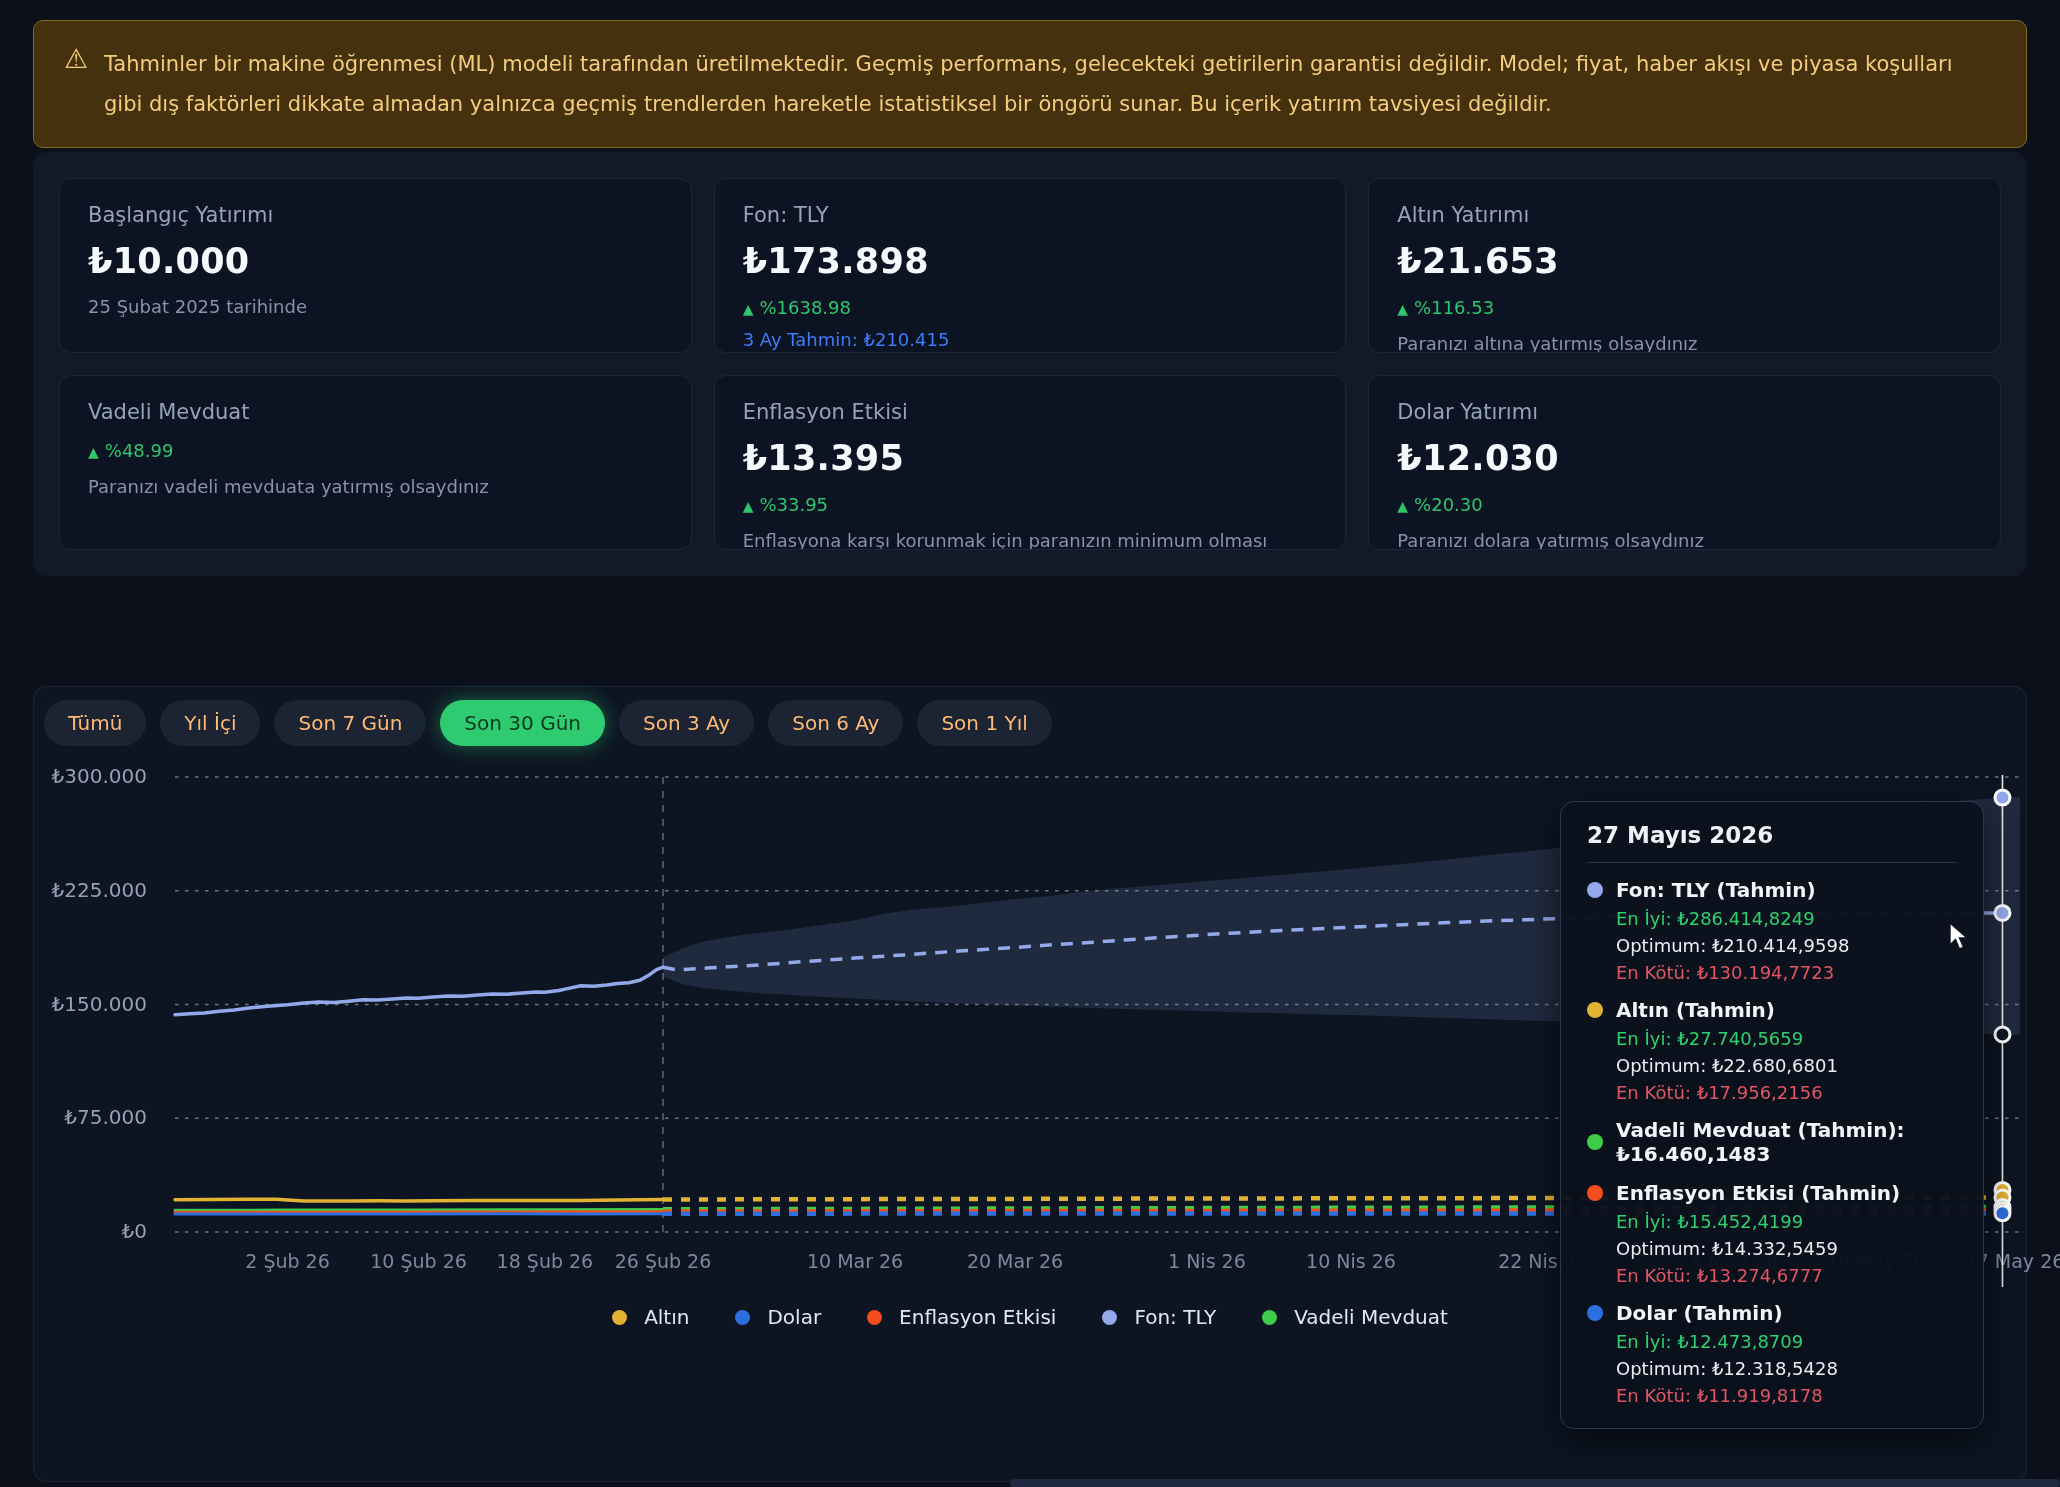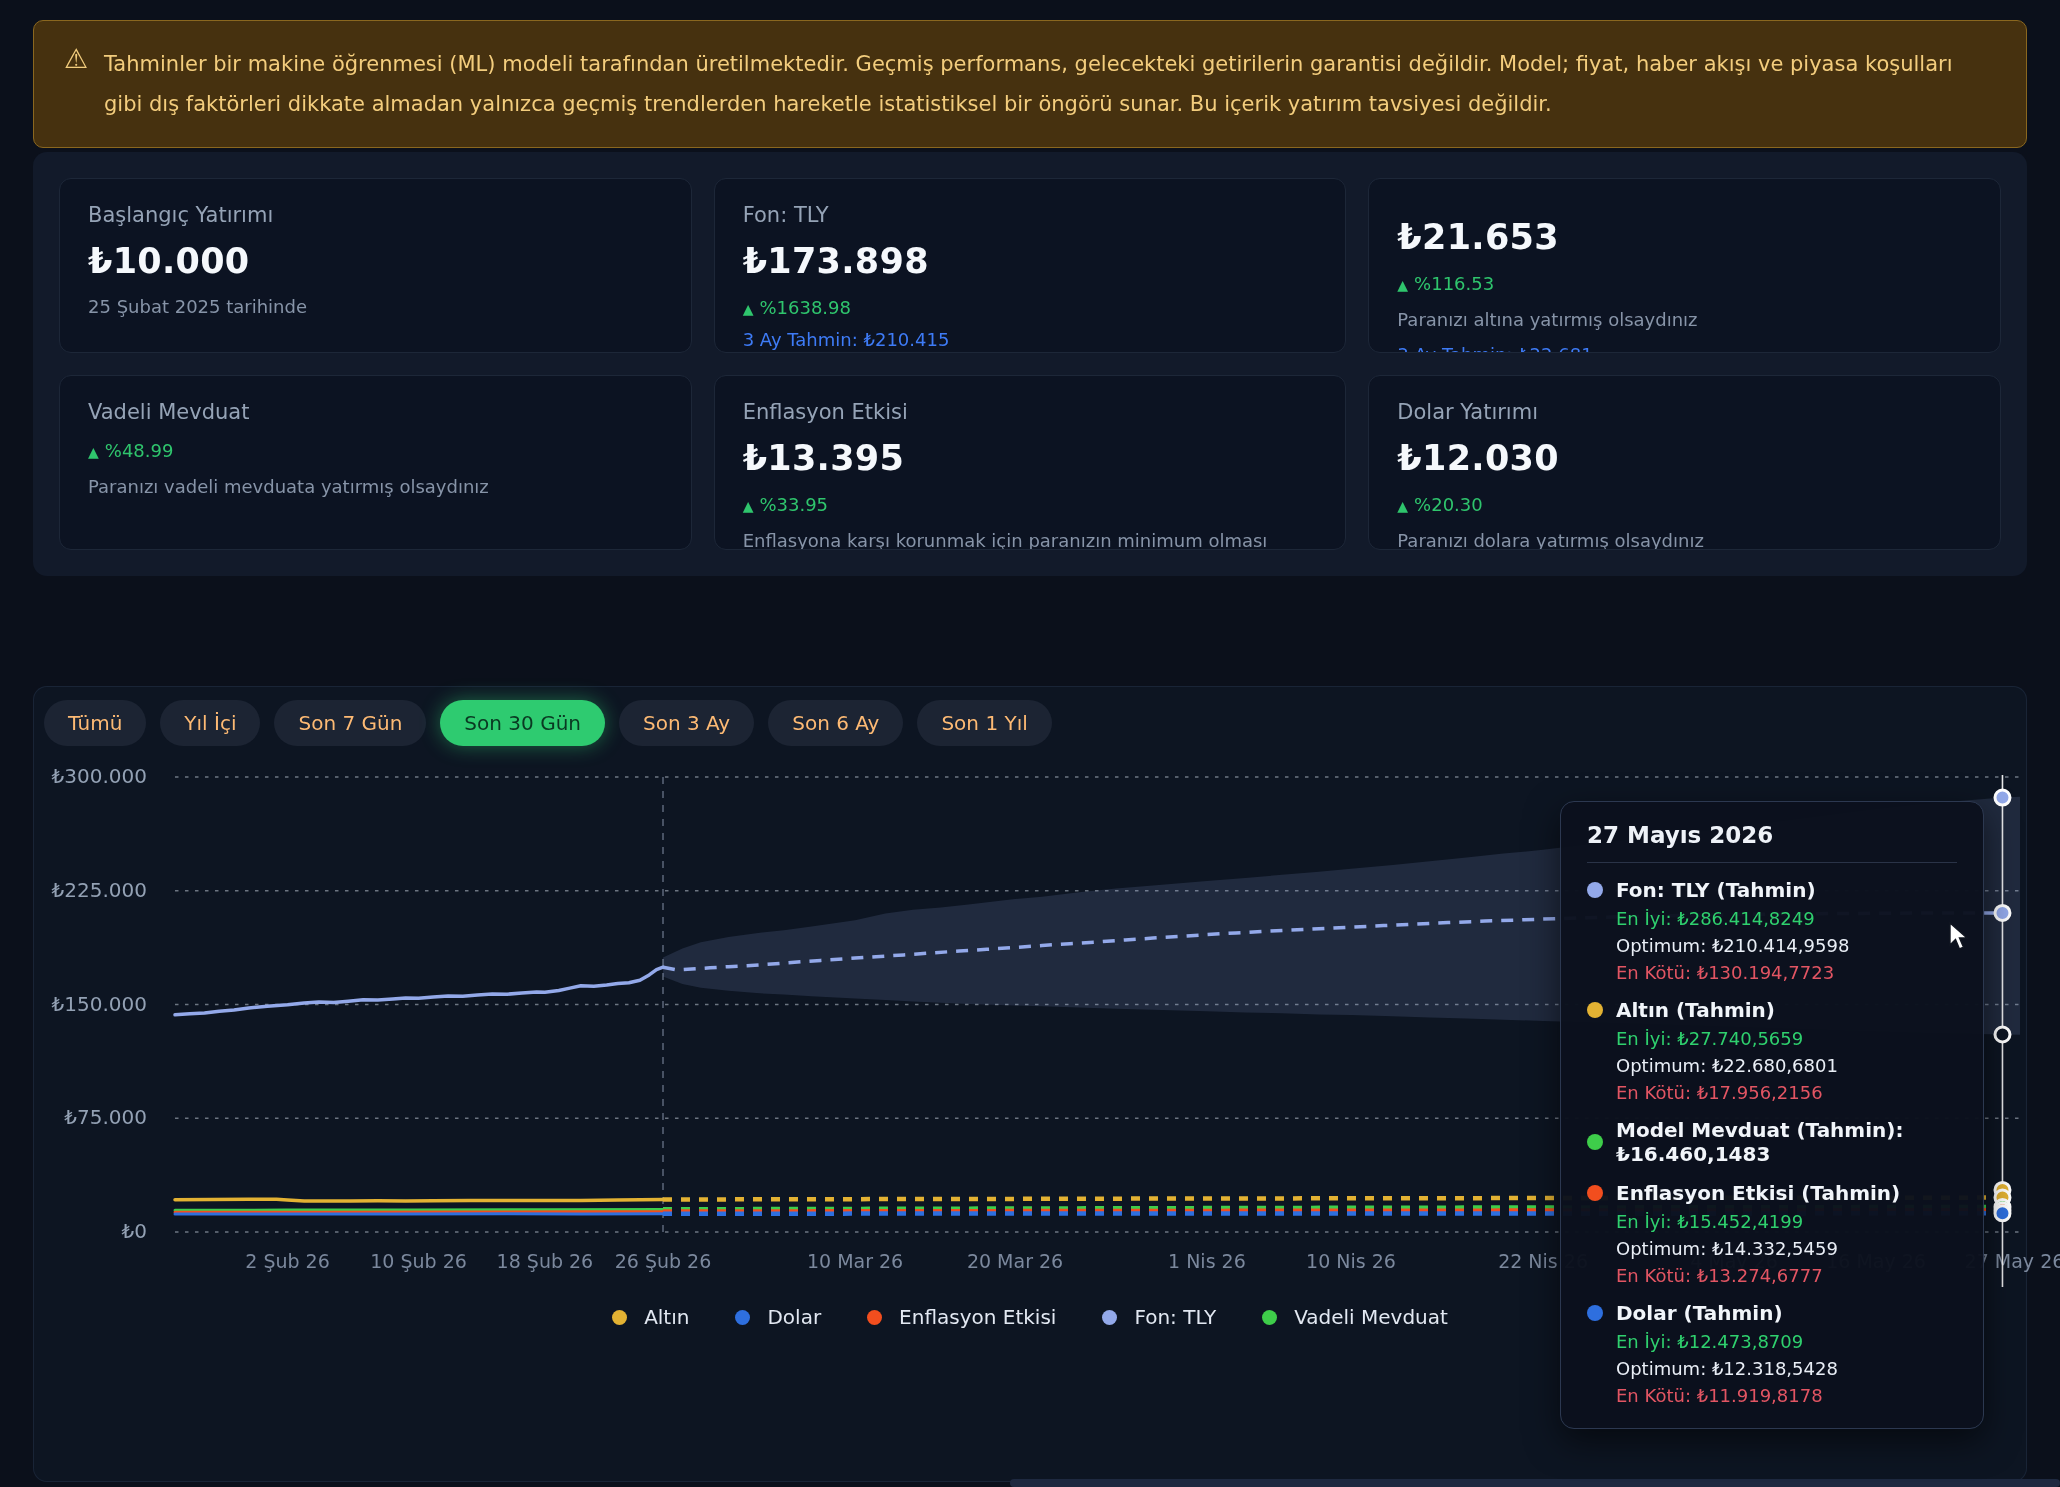--- a/index.html
+++ b/index.html
@@ -84,20 +84,21 @@
           <div class="card-value">₺10.000</div>
           <div class="card-desc">25 Şubat 2025 tarihinde</div>
         </div>
         <div class="card">
           <div class="card-title">Fon: TLY</div>
           <div class="card-value">₺173.898</div>
           <div class="card-change"><span class="arrow">▲</span><span>%1638.98</span></div>
           <div class="card-forecast">3 Ay Tahmin: ₺210.415</div>
         </div>
         <div class="card">
+          <div class="card-title">Altın Yatırımı</div>
           <div class="card-value">₺21.653</div>
           <div class="card-change"><span class="arrow">▲</span><span>%116.53</span></div>
           <div class="card-desc">Paranızı altına yatırmış olsaydınız</div>
           <div class="card-forecast">3 Ay Tahmin: ₺22.681</div>
         </div>
         <div class="card">
           <div class="card-title">Vadeli Mevduat</div>
           <div class="card-change"><span class="arrow">▲</span><span>%48.99</span></div>
           <div class="card-desc">Paranızı vadeli mevduata yatırmış olsaydınız</div>
         </div>
@@ -223,21 +224,21 @@
             <span class="tt-dot" style="background: rgb(227, 178, 51);"></span>
             <span class="tt-name">Altın (Tahmin)</span>
           </div>
           <div class="tt-line best">En İyi: ₺27.740,5659</div>
           <div class="tt-line opt">Optimum: ₺22.680,6801</div>
           <div class="tt-line worst">En Kötü: ₺17.956,2156</div>
         </div>
         <div class="tt-section">
           <div class="tt-head">
             <span class="tt-dot" style="background: rgb(62, 205, 74);"></span>
-            <span class="tt-name">Model Mevduat (Tahmin): ₺16.460,1483</span>
+            <span class="tt-name">Vadeli Mevduat (Tahmin): ₺16.460,1483</span>
           </div>
         </div>
         <div class="tt-section">
           <div class="tt-head">
             <span class="tt-dot" style="background: rgb(242, 78, 30);"></span>
             <span class="tt-name">Enflasyon Etkisi (Tahmin)</span>
           </div>
           <div class="tt-line best">En İyi: ₺15.452,4199</div>
           <div class="tt-line opt">Optimum: ₺14.332,5459</div>
           <div class="tt-line worst">En Kötü: ₺13.274,6777</div>

